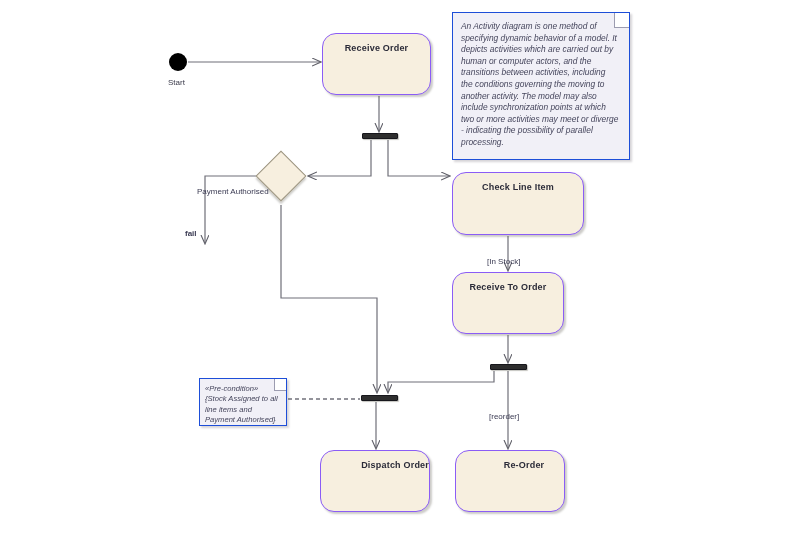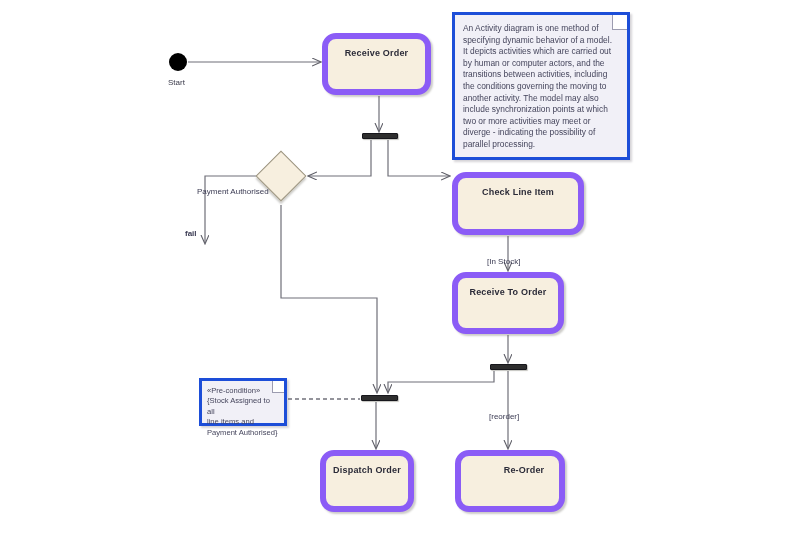--- a/index.html
+++ b/index.html
@@ -23,21 +23,21 @@
     top: 0;
     width: 808px;
     height: 544px;
   }
   .node {
     position: absolute;
     box-sizing: border-box;
   }
   .activity {
     background: #f7efdf;
-    border: 6px solid #8b5cf6;
+    border: 1px solid #8b5cf6;
     border-radius: 14px;
     box-shadow: 2px 2px 2px rgba(90,85,75,0.30);
     display: flex;
     justify-content: center;
   }
   .activity-label {
     font-size: 9px;
     font-weight: bold;
     color: #2b2b38;
     margin-top: 9px;
@@ -72,23 +72,24 @@
   }
   .edge-label {
     position: absolute;
     font-size: 8px;
     color: #3a3a52;
     white-space: nowrap;
   }
   .note {
     position: absolute;
     background: #f1f0f7;
-    border: 3px solid #1d4ed8;
+    border: 1px solid #1d4ed8;
     box-sizing: border-box;
     box-shadow: 2px 2px 2px rgba(90,85,95,0.25);
+    font-style: italic;
   }
   .note .fold {
     position: absolute;
     right: 0;
     top: 0;
     width: 14px;
     height: 14px;
     background: #ffffff;
     border-left: 1px solid #9c9cb0;
     border-bottom: 1px solid #9c9cb0;
@@ -172,21 +173,21 @@
   <div class="node activity" style="left:452px; top:272px; width:112px; height:62px;">
     <div class="activity-label">Receive To Order</div>
   </div>
 
   <div class="node bar" style="left:490px; top:364px; width:37px; height:6px;"></div>
 
   <div class="edge-label" style="left:489px; top:412px;">[reorder]</div>
 
   <div class="node bar" style="left:361px; top:395px; width:37px; height:6px;"></div>
 
-  <div class="node activity" style="left:320px; top:450px; width:94px; height:62px;">
+  <div class="node activity" style="left:320px; top:450px; width:110px; height:62px;justify-content:flex-end;">
     <div class="activity-label">Dispatch Order</div>
   </div>
 
   <div class="node activity" style="left:455px; top:450px; width:110px; height:62px;padding-left:28px;">
     <div class="activity-label">Re-Order</div>
   </div>
 
   <div class="note" style="left:452px; top:12px; width:178px; height:148px;">
     <div class="fold"></div>
     <div class="note-text">An Activity diagram is one method of specifying dynamic behavior of a model. It depicts activities which are carried out by human or computer actors, and the transitions between activities, including the conditions governing the moving to another activity. The model may also include synchronization points at which two or more activities may meet or diverge - indicating the possibility of parallel processing.</div>

